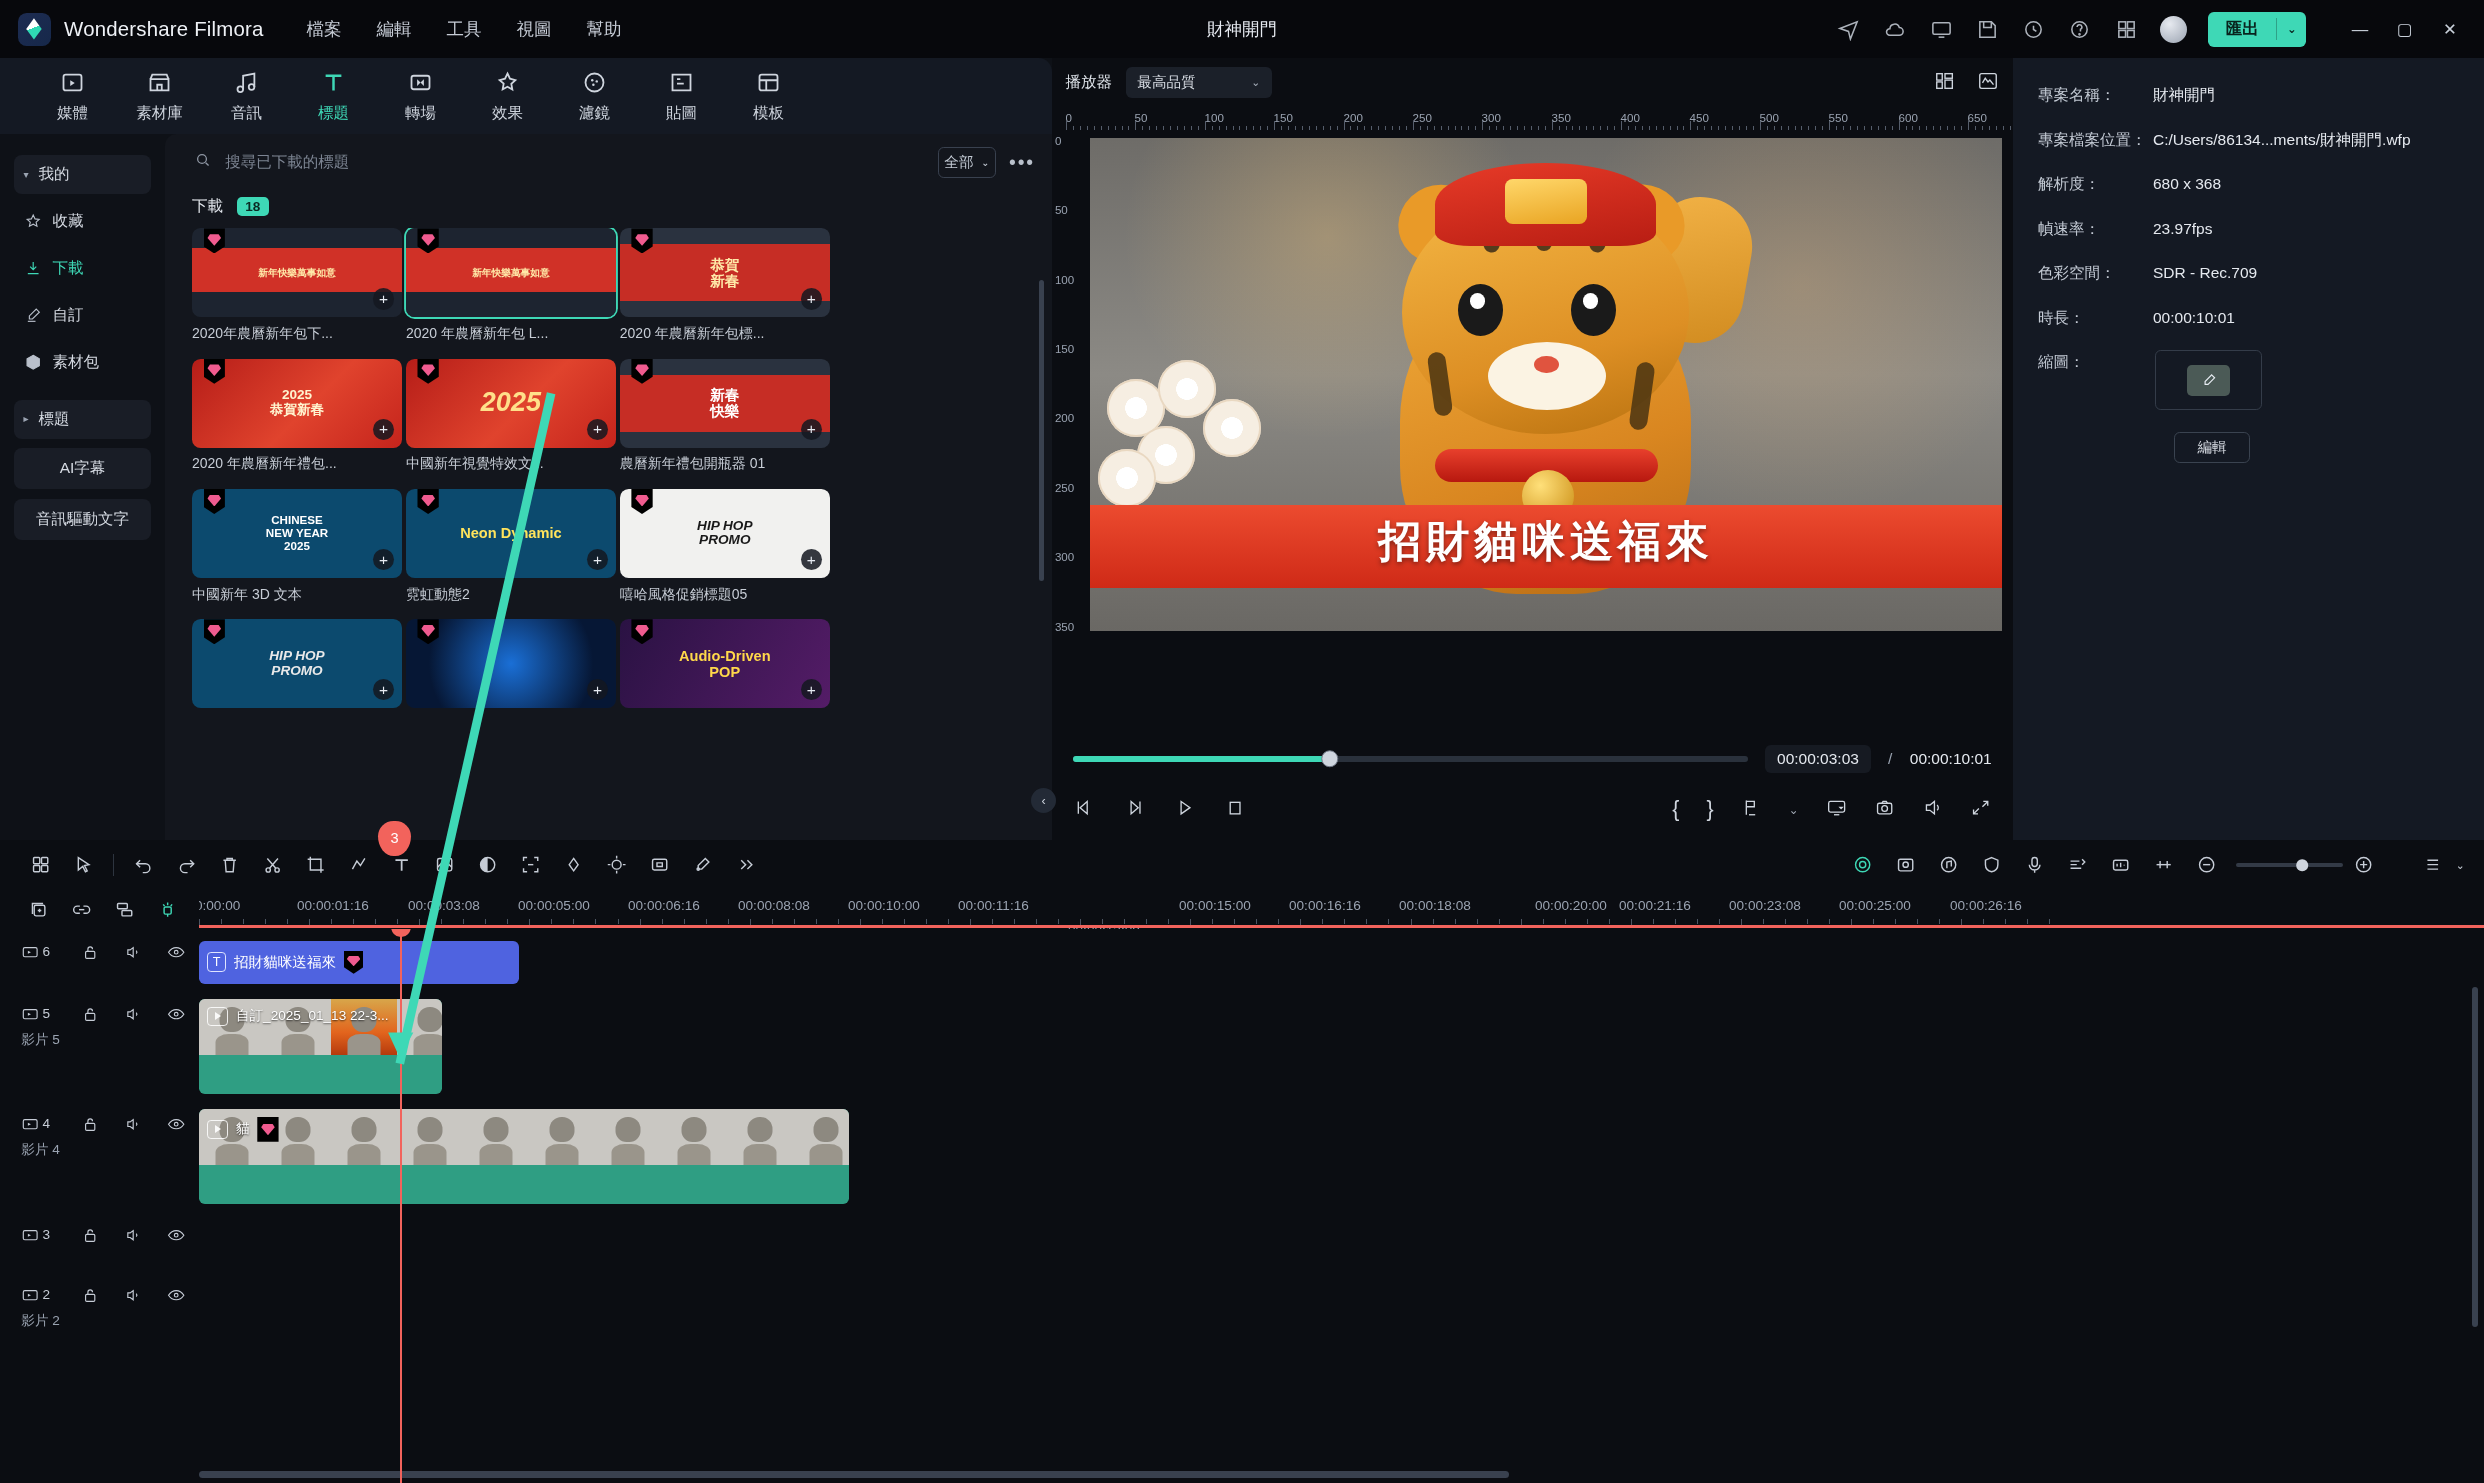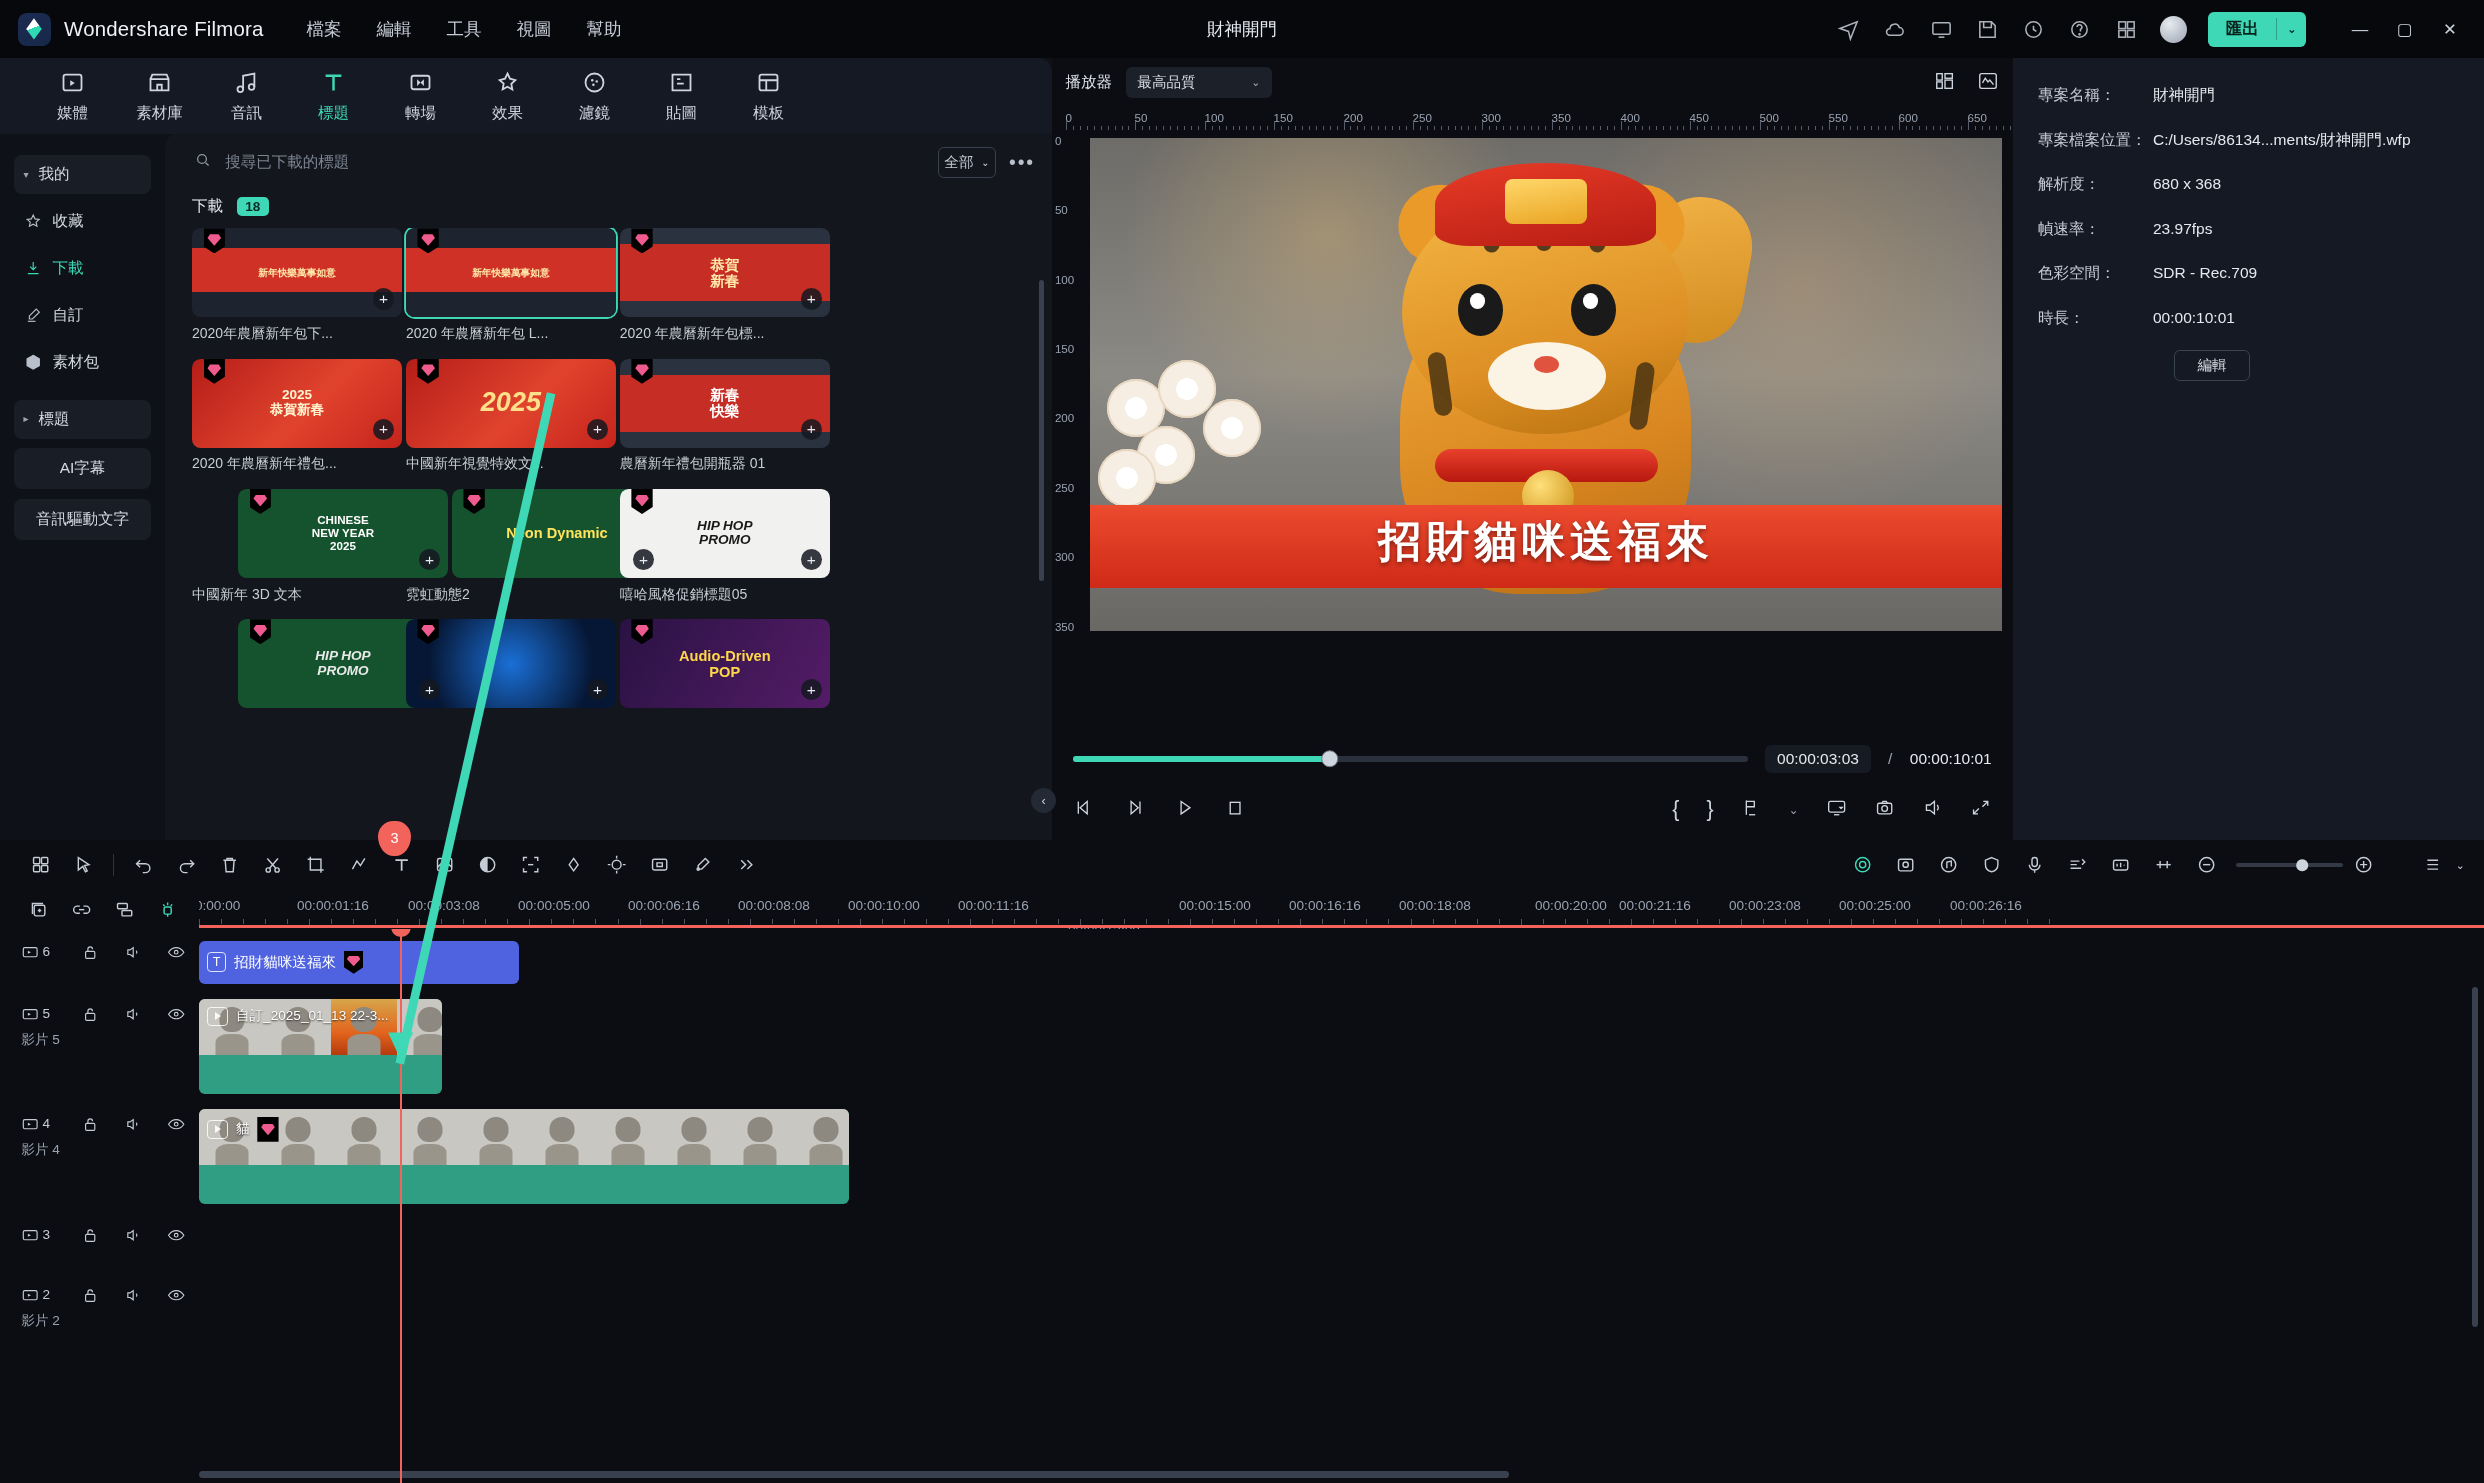--- a/index.html
+++ b/index.html
@@ -92,21 +92,21 @@
   .plus{ position:absolute; right:7.8px; bottom:7.8px; width:21.3px;height:21.3px;border-radius:50%;
       background:rgba(20,24,32,.85); color:#e6eaf1; font-size:15.5px; display:flex;align-items:center;
       justify-content:center; z-index:3;}
   .cap{ font-size:14px; color:#c7cdd6; margin-top:7.8px; white-space:nowrap; overflow:hidden;
         text-overflow:ellipsis; padding-right:5.8px;}
 
   
   .t-red{ background:linear-gradient(180deg,#1d2430 0 22%, #d03127 22% 72%, #1d2430 72% 100%); }
   .t-gold{ background:linear-gradient(135deg,#b51d18,#e0432d 55%,#c5241c); }
   .t-banner{ background:linear-gradient(180deg,#2a323f 0 18%,#c62d25 18% 82%,#2a323f 82%); }
-  .t-dark{ background:#14532d;margin-left:46px; }
+  .t-dark{ background:#0c4a6e; }
   .t-blue{ background:radial-gradient(circle at 50% 50%,#1a6fd6,#061735 72%); }
   .t-white{ background:#f1f1ef; }
   .t-purple{ background:linear-gradient(120deg,#2a1243,#541c67); }
   .artxt{ position:relative; z-index:2; text-align:center; line-height:1.1; font-weight:bold;}
 
   .collapse{ position:absolute; left:1031px; bottom:27px; width:25px;height:25px;border-radius:50%;
      background:#232a36; color:#ccd3dd; font-size:12.6px; display:flex;align-items:center;justify-content:center;
      z-index:9;}
   .lscroll{ position:absolute; right:7.8px; top:146px; width:4.9px; height:301px; border-radius:2.9px; background:#39414f;}
 
@@ -905,20 +905,30 @@
           <span class="pv">23.97fps</span>
         </div>
         <div class="prow">
           <span class="pk">色彩空間：</span>
           <span class="pv">SDR - Rec.709</span>
         </div>
         <div class="prow">
           <span class="pk">時長：</span>
           <span class="pv">00:00:10:01</span>
         </div>
+        <div class="prow">
+          <span class="pk">縮圖：</span>
+          <span class="thumbbox">
+            <span class="pen">
+                <svg viewBox="0 0 24 24">
+                  <path d="M16 4l4 4-9 9H7v-4z"></path>
+                </svg>
+              </span>
+          </span>
+        </div>
         <div class="editbtn">編輯</div>
       </div>
     </div>
   </div>
 
   <div class="tlwrap">
     <div class="tltoolbar">
       <span class="tbi">
           <svg viewBox="0 0 24 24">
             <rect x="4" y="4" width="7" height="7" rx="1"></rect>

